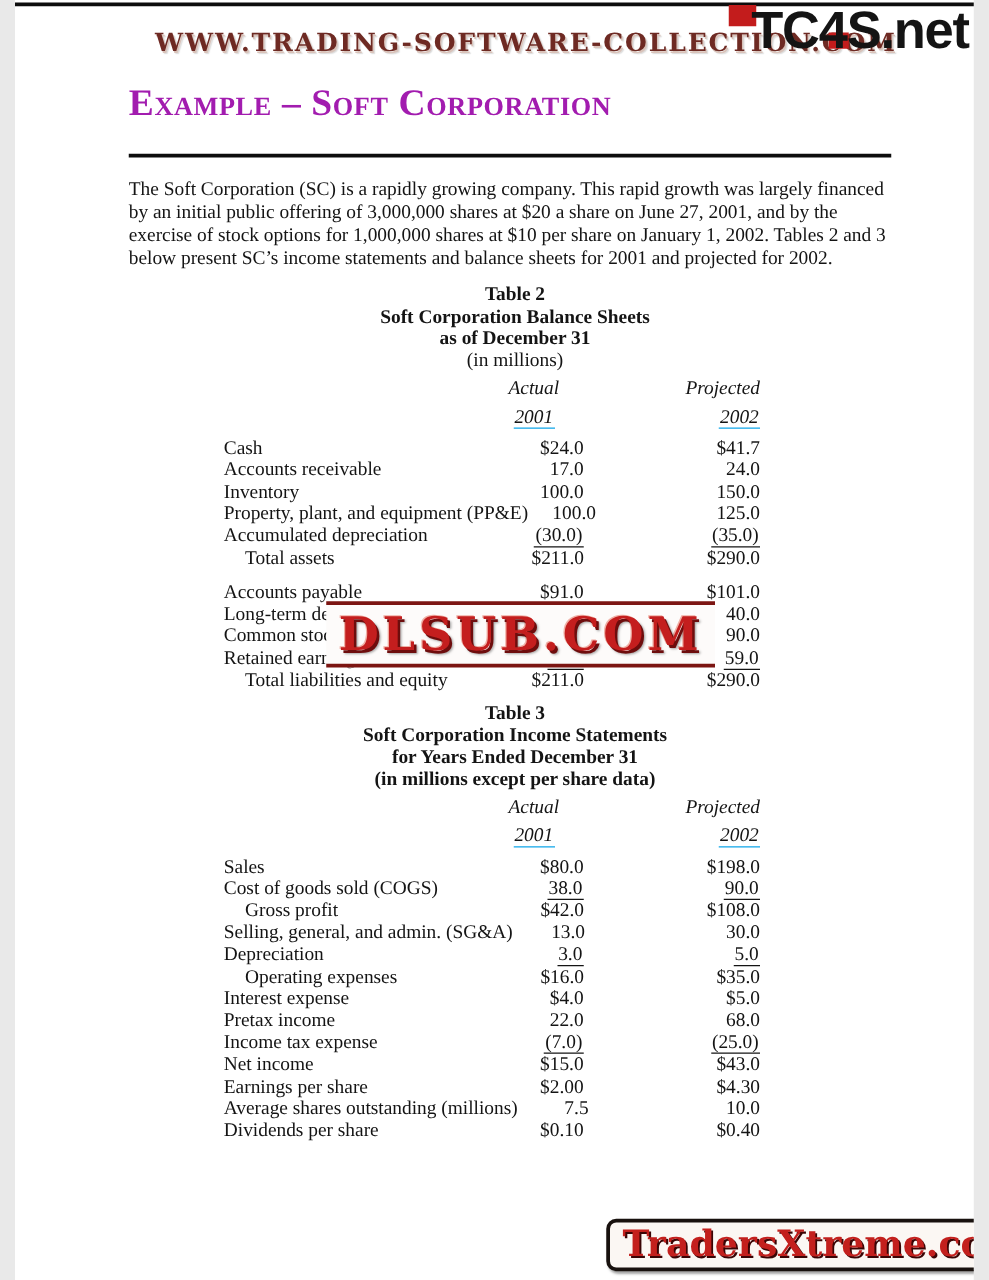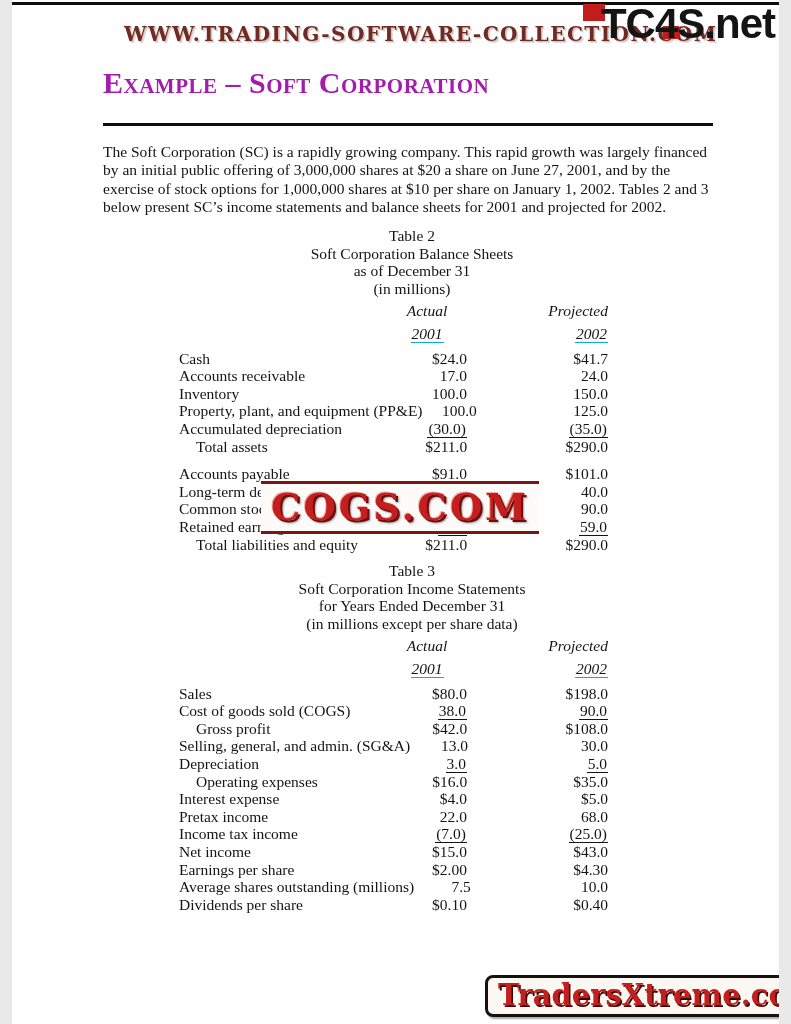--- a/index.html
+++ b/index.html
@@ -64,21 +64,21 @@
     position: absolute; top: 143px; left: 91px;
     width: 618px;
     font-size: 15.5px;
     line-height: 18.3px;
     color: #141414;
   }
   
   .tbl { position: absolute; left: 91px; width: 618px; font-size: 15.5px; }
   .tbl-2 { top: 227px; }
   .tbl-3 { top: 562px; }
-  .tbl-head { text-align: center; font-weight: normal; line-height: 17.6px; }
+  .tbl-head { text-align: center; font-weight: bold; line-height: 17.6px; }
   .tbl-note { text-align: center; font-weight: normal; line-height: 17.6px; }
   .tbl-body { margin-left: 49px; width: 456px; }
   .thead { display: flex; font-style: italic; line-height: 17.6px; margin-top: 5px; }
   .th-spacer { width: 244px; }
   .th1 { width: 62px; text-align: center; }
   .th2 { width: 150px; text-align: right; }
   .yr { border-bottom: 1px solid #0ea5e9; padding: 0 1px; }
   .trows { margin-top: 7px; margin-left: 27px; }
   .trow { display: flex; line-height: 17.6px; white-space: nowrap; }
   .trow.gap { margin-top: 10px; }
@@ -208,21 +208,21 @@
           </div>
           <div class="trow">
             <div class="tlabel indent">Total liabilities and equity</div>
             <div class="tval v1"><span>$211.0</span></div>
             <div class="tval v2"><span>$290.0</span></div>
           </div>
         </div>
     </div>
   </div>
 
-  <div class="watermark">COGS.COM</div>
+  <div class="watermark">DLSUB.COM</div>
 
   <div class="tbl tbl-3">
     <div class="tbl-head">Table 3</div>
     <div class="tbl-head">Soft Corporation Income Statements</div>
     <div class="tbl-head">for Years Ended December 31</div>
     <div class="tbl-head">(in millions except per share data)</div>
     <div class="tbl-body">
       <div class="thead">
         <div class="th-spacer"></div>
         <div class="th1">Actual</div>
@@ -268,21 +268,21 @@
             <div class="tlabel">Interest expense</div>
             <div class="tval v1"><span>$4.0</span></div>
             <div class="tval v2"><span>$5.0</span></div>
           </div>
           <div class="trow">
             <div class="tlabel">Pretax income</div>
             <div class="tval v1"><span>22.0</span></div>
             <div class="tval v2"><span>68.0</span></div>
           </div>
           <div class="trow">
-            <div class="tlabel">Income tax income</div>
+            <div class="tlabel">Income tax expense</div>
             <div class="tval v1"><span class="ul">(7.0)</span></div>
             <div class="tval v2"><span class="ul">(25.0)</span></div>
           </div>
           <div class="trow">
             <div class="tlabel">Net income</div>
             <div class="tval v1"><span>$15.0</span></div>
             <div class="tval v2"><span>$43.0</span></div>
           </div>
           <div class="trow">
             <div class="tlabel">Earnings per share</div>

